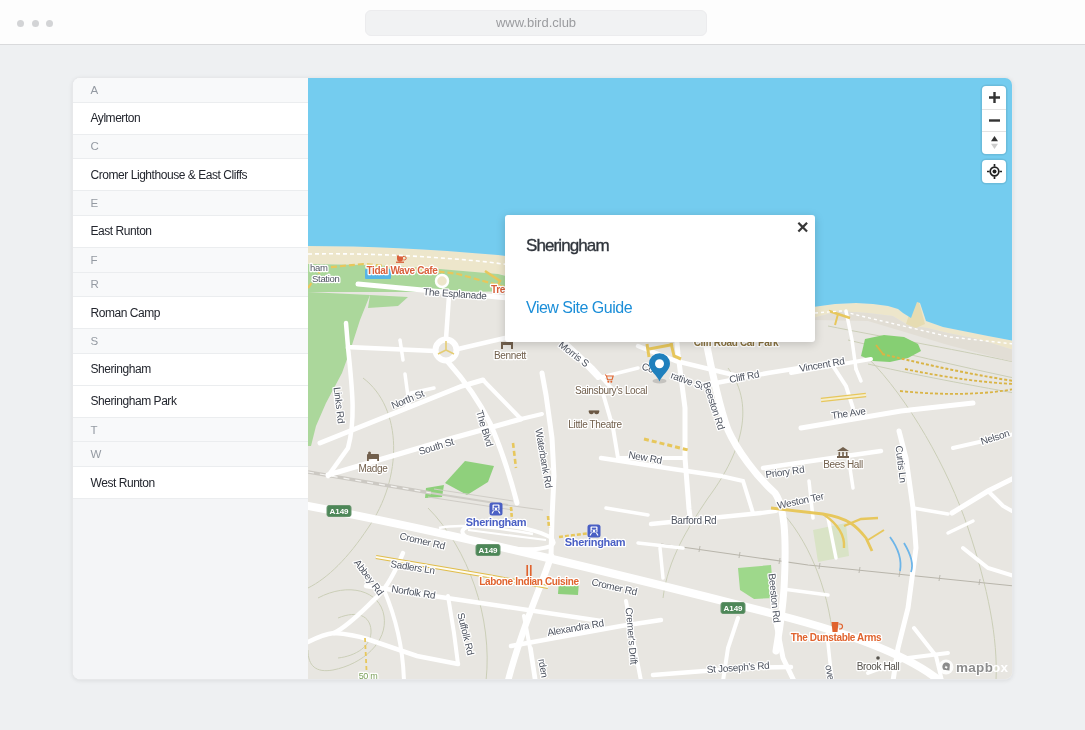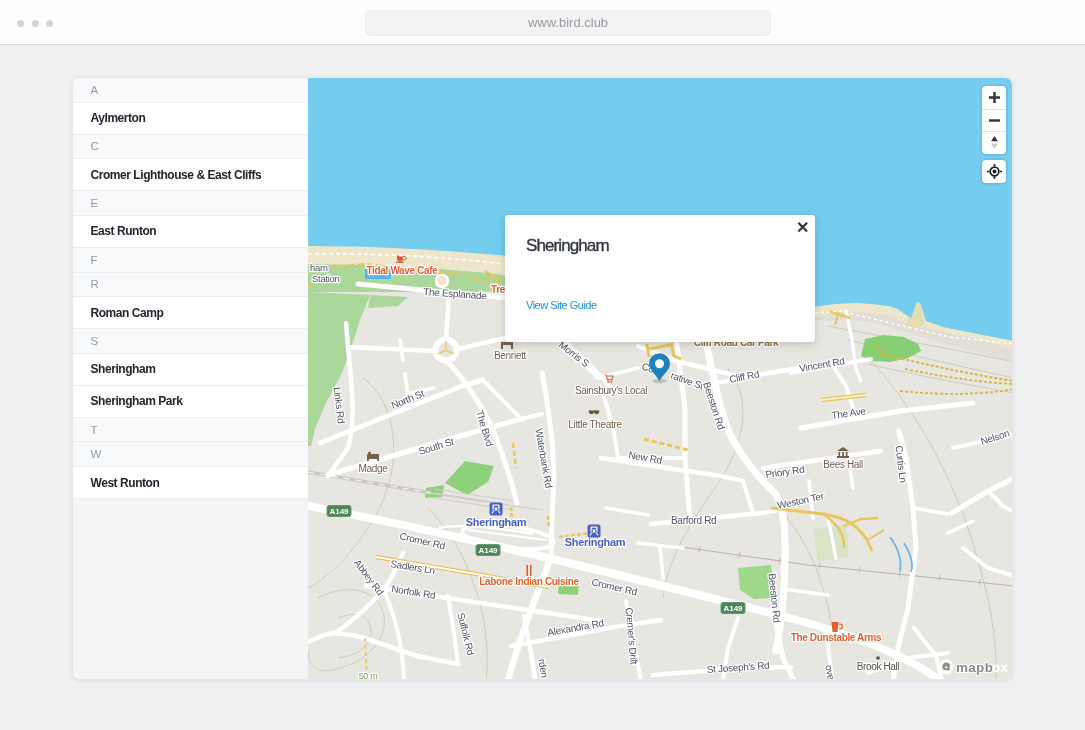--- a/index.html
+++ b/index.html
@@ -1,30 +1,30 @@
 <!DOCTYPE html>
 <html><head>
 <meta charset="utf-8">
 <style>
 *{margin:0;padding:0;box-sizing:border-box}
 html,body{width:1085px;height:730px;background:#eef0f2;font-family:"Liberation Sans",sans-serif;overflow:hidden}
 .topbar{position:absolute;left:0;top:0;width:1085px;height:45px;background:#fdfdfd;border-bottom:1px solid #d9dadc}
 .dot{position:absolute;top:20px;width:7px;height:7px;border-radius:50%;background:#d3d4d6}
-.urlbar{position:absolute;left:365px;top:10px;width:406px;height:26px;background:#f1f2f3;border:1px solid #ececee;border-radius:6px;color:#9b9c9f;font-size:13px;text-align:center;line-height:24px}
+.urlbar{position:absolute;left:365px;top:10px;width:342px;height:26px;background:#f1f2f3;border:1px solid #ececee;border-radius:6px;color:#9b9c9f;font-size:13px;text-align:center;line-height:24px}
 .card{position:absolute;left:72px;top:77px;width:941px;height:603px;background:#fff;border-radius:8px;box-shadow:0 1px 4px rgba(0,0,0,.08);overflow:hidden;border:1px solid #e7e8ea}
 .sidebar{position:absolute;left:0;top:0;width:235px;height:603px;background:#f4f5f7}
 .row{width:235px;border-bottom:1px solid #ebedef;padding-left:17.5px;display:flex;align-items:center}
 .hd{height:24.6px;background:#f8f9fa;color:#949aa2;font-size:11.5px}
-.it{height:32.05px;background:#fff;color:#23262e;font-size:12px;font-weight:bold;letter-spacing:-0.45px}
+.it{height:32.05px;background:#fff;color:#23262e;font-size:12px;font-weight:normal;letter-spacing:-0.45px}
 .map{position:absolute;left:235px;top:0;width:706px;height:603px;background:#e8e6e1}
 .popup{position:absolute;left:197px;top:137px;width:310px;height:127px;background:#fff;border-radius:3px;box-shadow:0 2px 10px rgba(0,0,0,.18)}
 .popup .x{position:absolute;left:291px;top:3px;font-size:16px;color:#383838;font-weight:bold}
 .popup h3{position:absolute;left:21px;top:21px;font-size:17px;font-weight:normal;-webkit-text-stroke:0.35px #30353c;color:#30353c;letter-spacing:-0.9px;white-space:nowrap}
 .popup p{position:absolute;left:21px;top:46px;width:280px;font-size:12.4px;line-height:19.7px;color:#5a6068;letter-spacing:-0.6px;white-space:nowrap}
-.popup a{position:absolute;left:21px;top:84px;font-size:11px;color:#1b8ed8;letter-spacing:-0.5px}
+.popup a{position:absolute;left:21px;top:84px;font-size:16px;color:#1b8ed8;letter-spacing:-0.5px}
 .ctrl{position:absolute;left:674px;top:8px;width:24px;background:#fff;border-radius:4px;box-shadow:0 0 0 1.5px rgba(0,0,0,.08)}
 .ctrl .b{width:24px;height:22.5px;display:flex;align-items:center;justify-content:center}
 .ctrl .b+.b{border-top:1px solid #e3e3e3}
 .geo{position:absolute;left:674px;top:82px;width:24px;height:23px;background:#fff;border-radius:4px;box-shadow:0 0 0 1.5px rgba(0,0,0,.08);display:flex;align-items:center;justify-content:center}
 </style>
 </head>
 <body>
 <div class="topbar">
   <div class="dot" style="left:17px"></div>
   <div class="dot" style="left:31.5px"></div>

